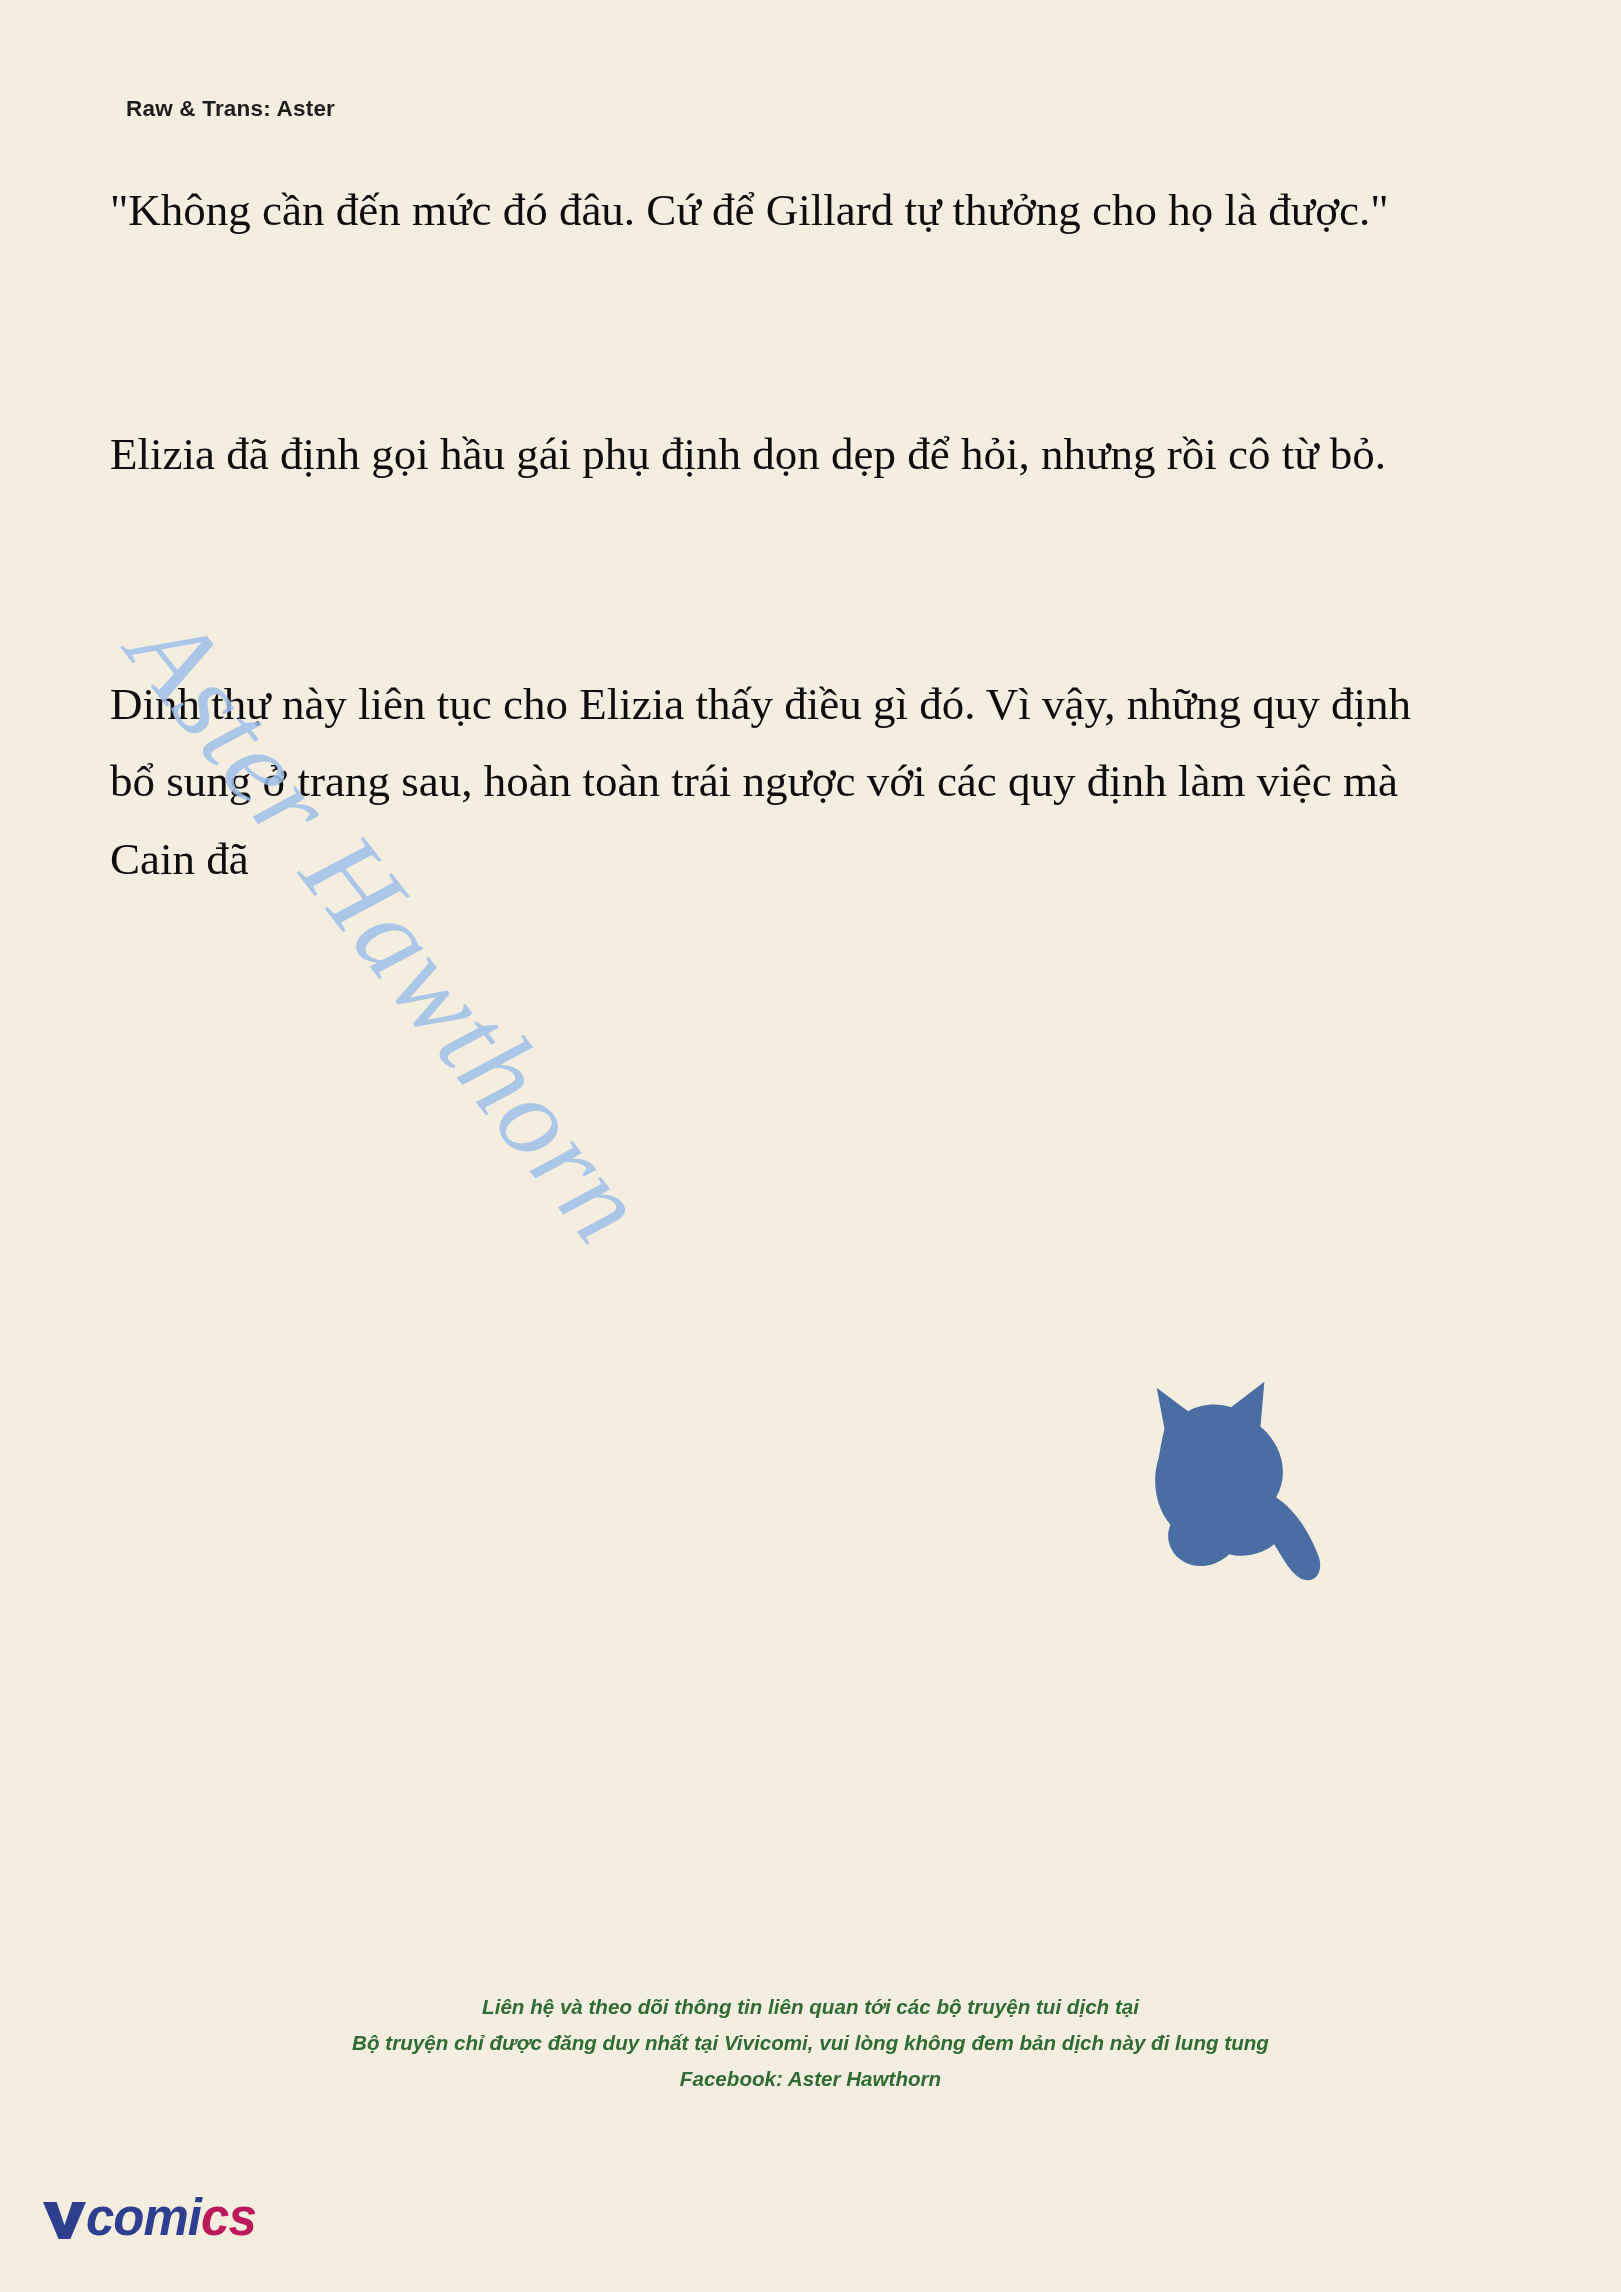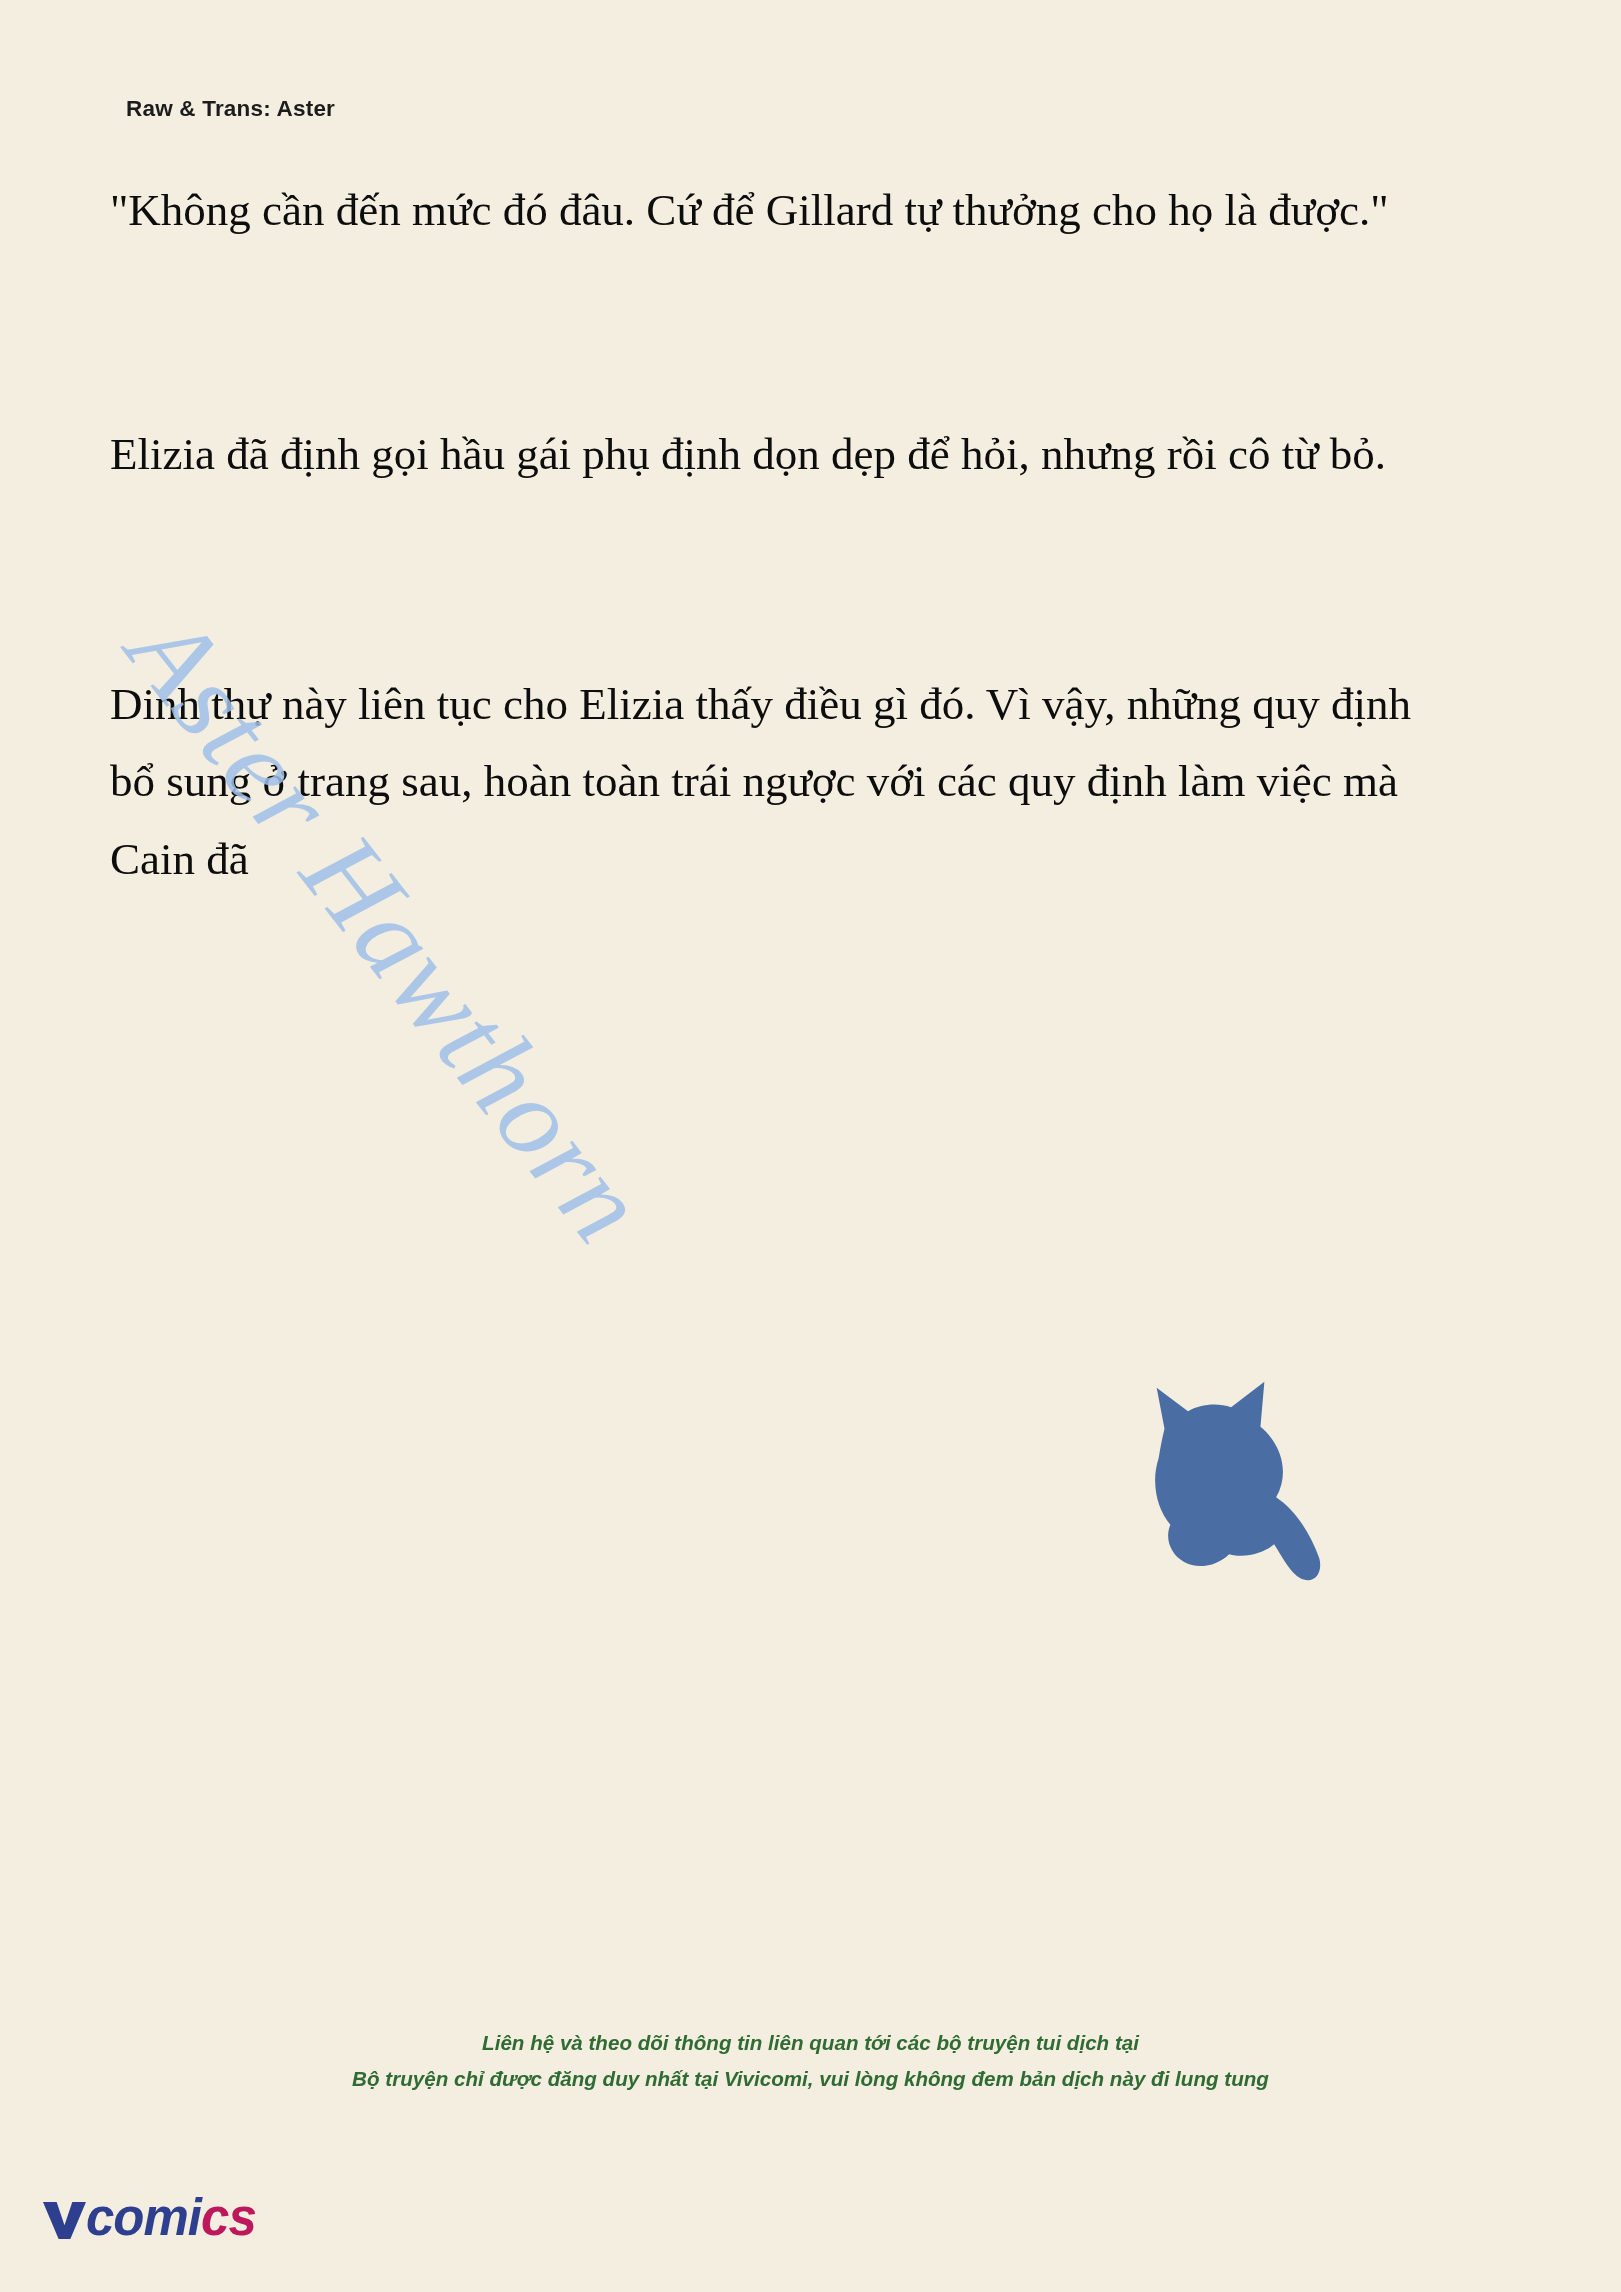--- a/index.html
+++ b/index.html
@@ -129,20 +129,21 @@
 
   <div class="watermark">Aster Hawthorn</div>
 
   <svg class="cat" viewBox="0 0 220 240">
     <path fill="#4a6ea4" d="M38 58 L30 16 L62 40 C74 33 92 31 106 36 L140 10 L136 56 C158 74 166 104 152 128 C170 140 186 162 196 190 C200 204 192 216 180 212 C168 208 160 192 150 176 C138 186 120 190 104 186 C92 198 72 202 58 194 C44 186 38 170 44 156 C30 140 24 112 32 88 C34 76 36 66 38 58 Z"></path>
   </svg>
 
   <div class="footer-note">
     <div>Liên hệ và theo dõi thông tin liên quan tới các bộ truyện tui dịch tại</div>
     <div>Bộ truyện chỉ được đăng duy nhất tại Vivicomi, vui lòng không đem bản dịch này đi lung tung</div>
+    <div>Facebook: Aster Hawthorn</div>
   </div>
 
   <div class="logo">
     <span class="logo-text">
       <svg width="45" height="43" viewBox="0 0 46 44" style="vertical-align:-5.9px">
         <path fill="#2f3f8f" d="M2 4 L16 4 L24 28 L32 4 L46 4 L30 42 L18 42 Z"></path>
       </svg><span>comi</span><span class="accent">cs</span>
     </span>
   </div>
 

